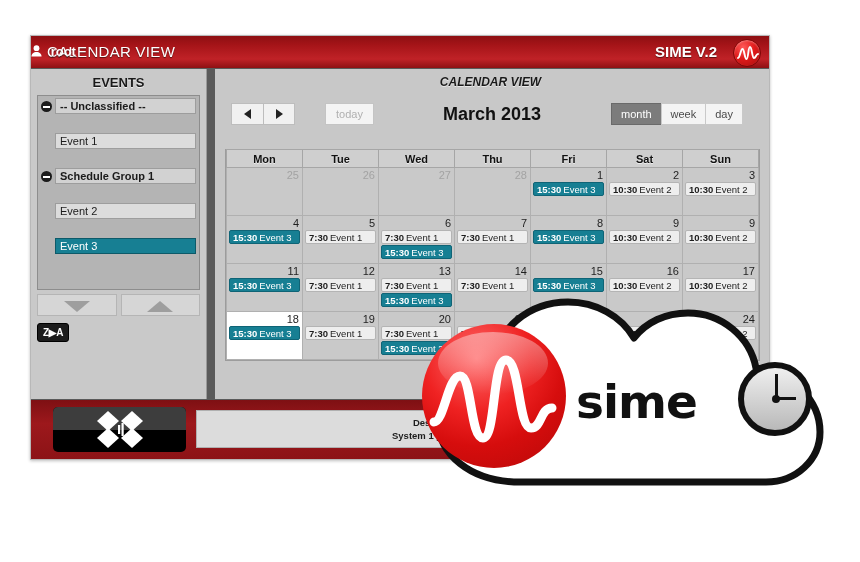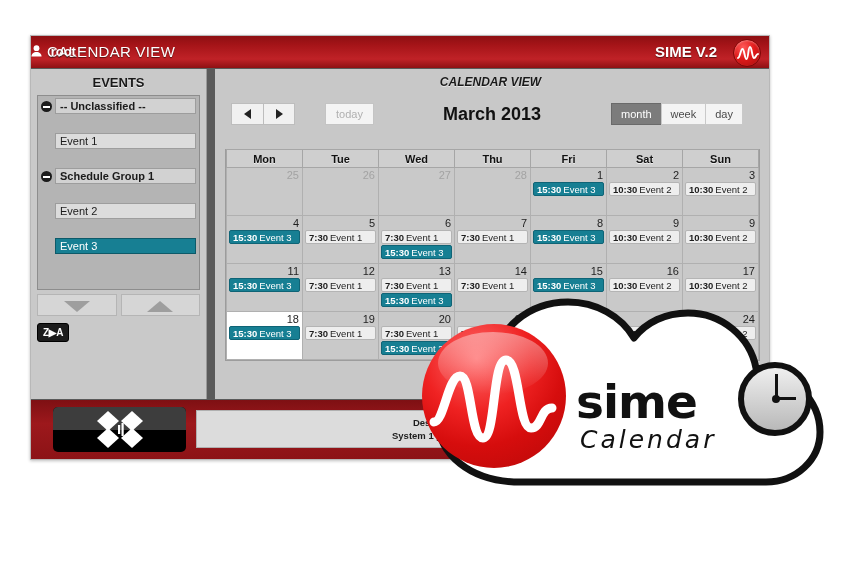--- a/index.html
+++ b/index.html
@@ -616,20 +616,19 @@
                C246,36 266,27 288,27 C322,27 350,51 356,82
                C392,86 420,114 420,146 C420,174 396,196 366,196 Z" fill="#ffffff" stroke="#111111" stroke-width="7" stroke-linejoin="round"></path>
     </svg>
     <div class="cloud-red-ball">
       <div class="gloss"></div>
       <svg width="132" height="96" viewBox="0 0 132 96">
         <path d="M6 72 C16 72 20 26 32 26 C44 26 42 88 55 88 C68 88 64 10 78 10 C92 10 90 78 103 78 C114 78 112 58 124 58" fill="none" stroke="#ffffff" stroke-width="9" stroke-linecap="round" stroke-linejoin="round"></path>
       </svg>
     </div>
     <div class="cloud-text-sime">sime</div>
-    <div class="cloud-text-cal">Calendar</div>
     <div class="cloud-clock">
       <div class="hh"></div>
       <div class="mm"></div>
       <div class="pin"></div>
     </div>
   </div>
 </div>
 
 </body></html>

